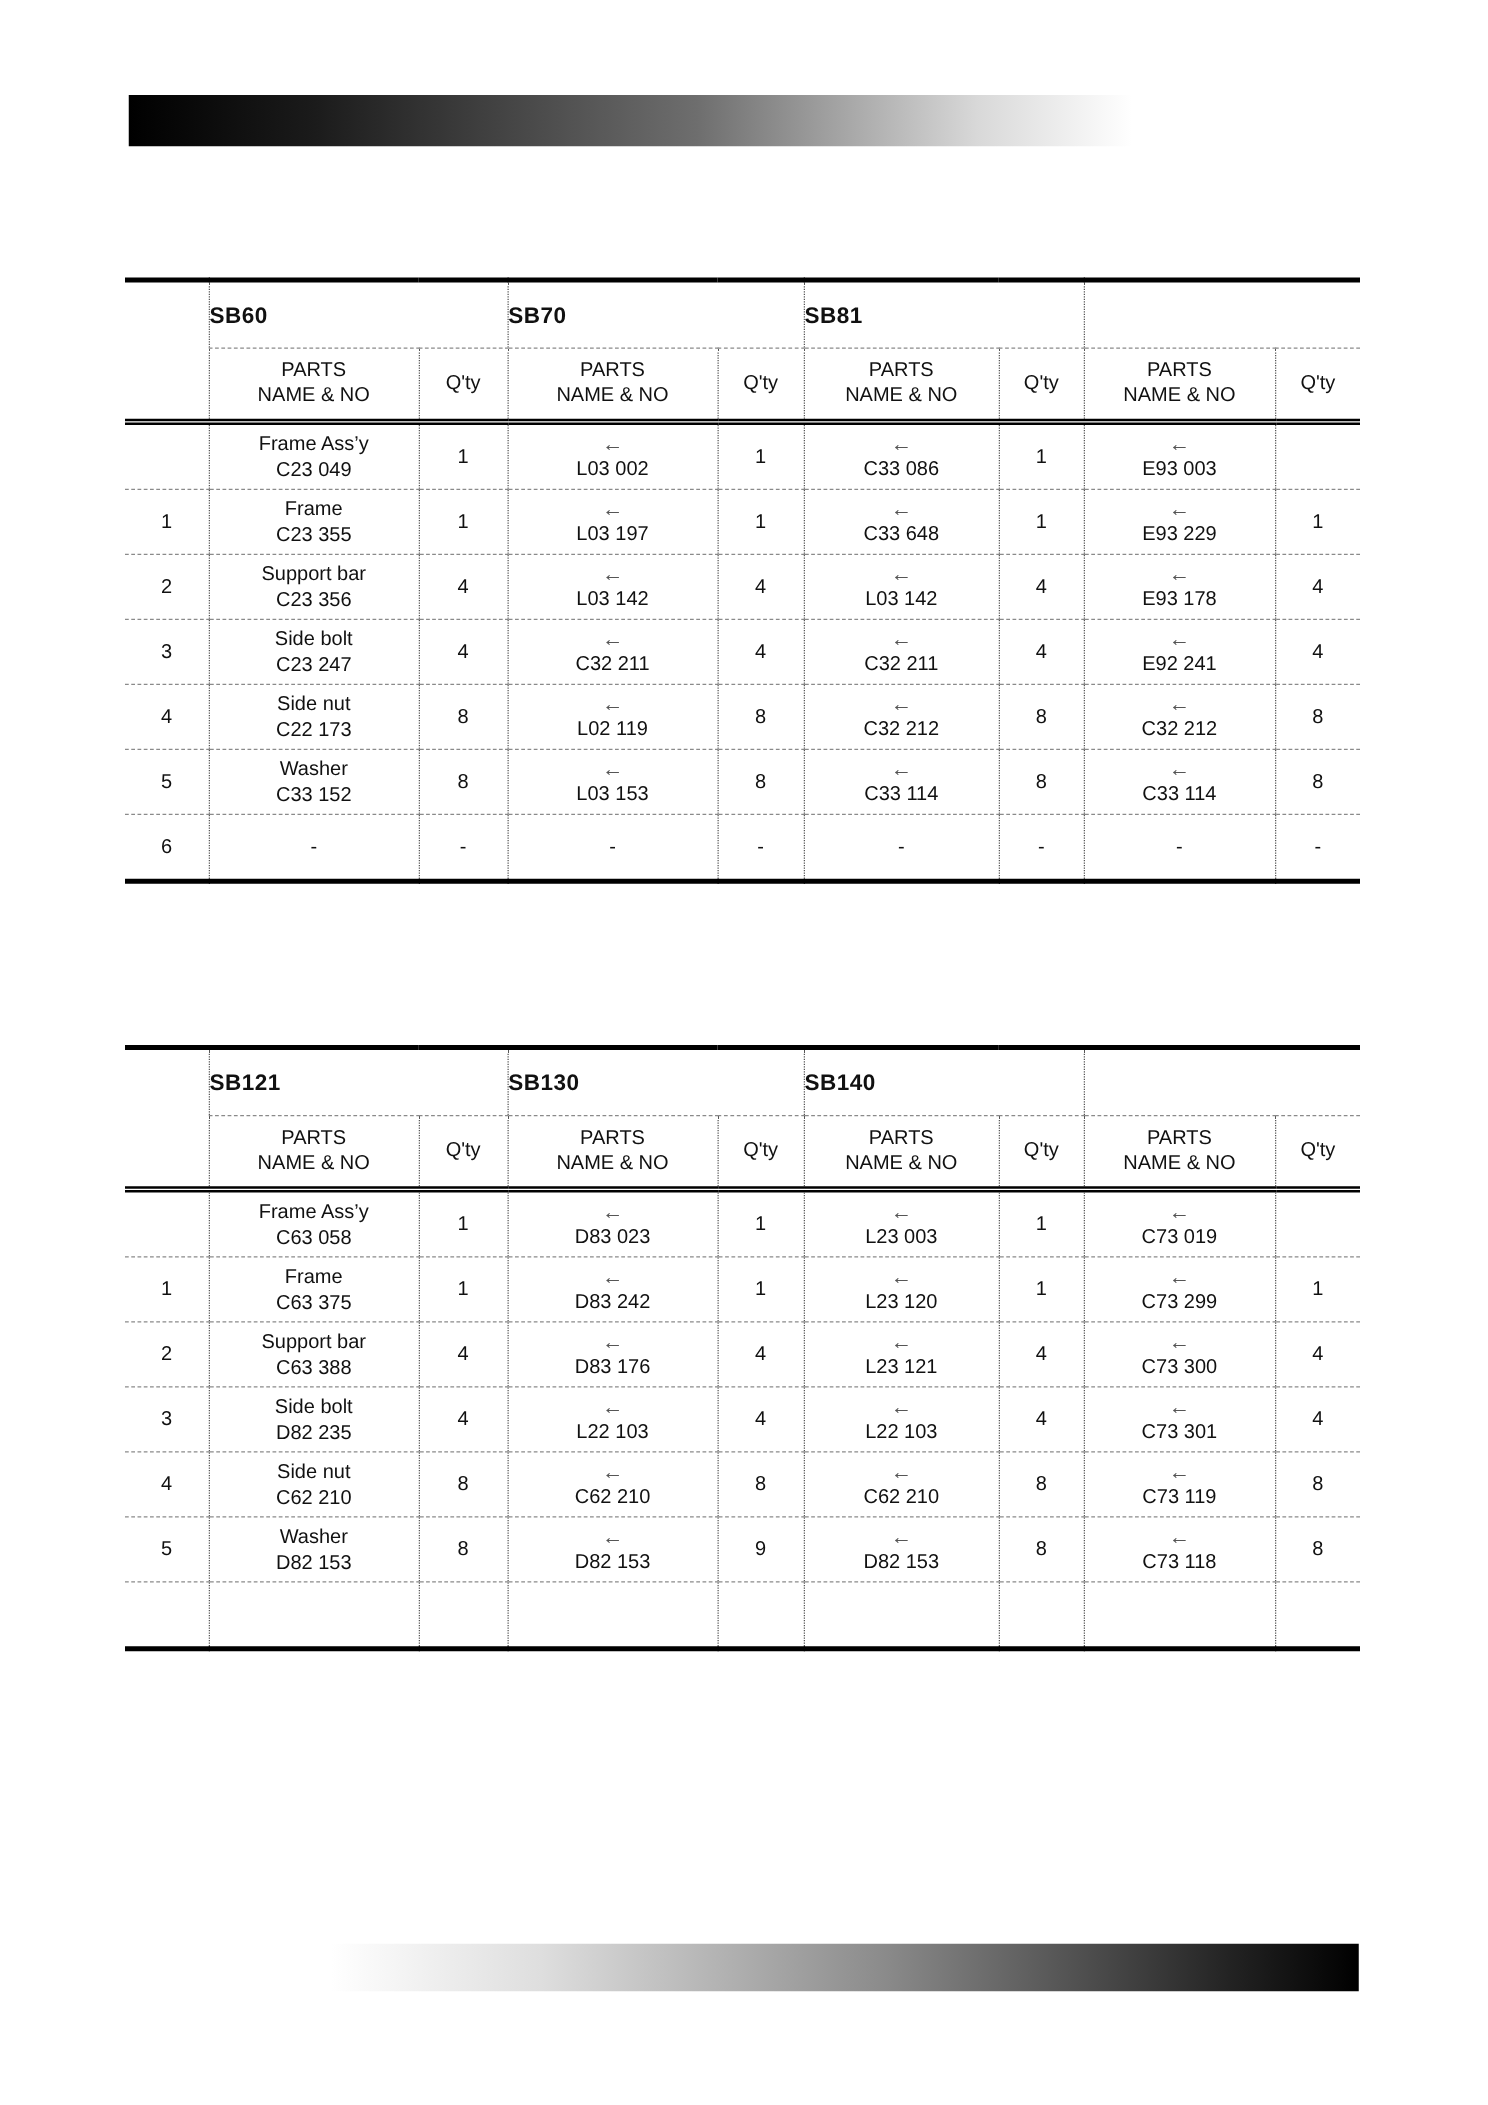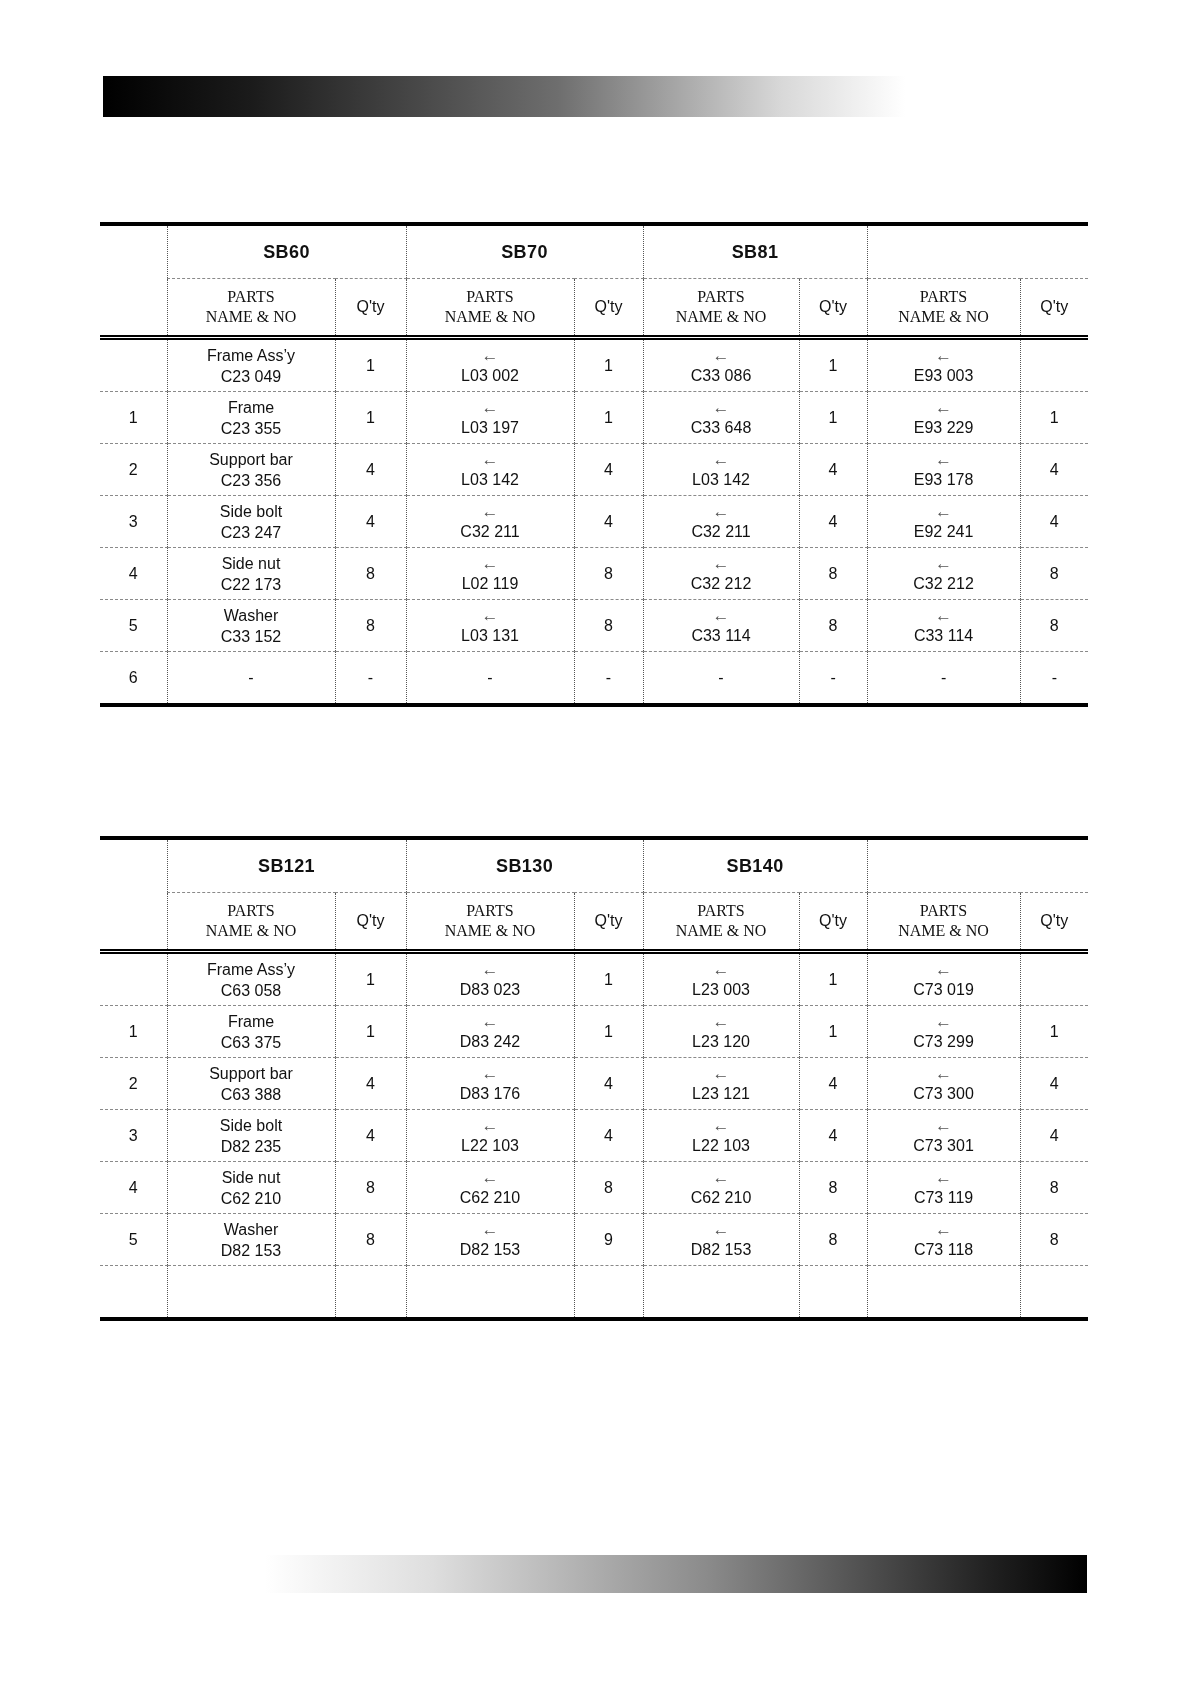--- a/index.html
+++ b/index.html
@@ -19,28 +19,28 @@
     border-collapse:collapse;table-layout:fixed;
     border-top:4px solid #000;border-bottom:4px solid #000;
   }
   #t1{top:222px;}
   #t2{top:836px;}
   table.pt td{padding:0;}
 
   .ih{border-bottom:5px double #000;}
   .g{
     height:52px;border-left:1px dotted #555;border-bottom:1px dashed #8a8a8a;
-    font-weight:bold;font-size:18px;text-align:center;vertical-align:middle;
+    font-weight:bold;font-size:18px;text-align:left;vertical-align:middle;
     letter-spacing:.4px;
   }
   .ph,.qh{
     height:56px;border-left:1px dotted #555;border-bottom:5px double #000;
     font-size:16px;text-align:center;vertical-align:middle;
   }
-  .ph span{display:block;line-height:20px;font-family:Liberation Serif, serif;}
+  .ph span{display:block;line-height:20px;}
   .dr td{
     height:51px;border-top:1px dashed #8a8a8a;
     font-size:16px;text-align:center;vertical-align:middle;
   }
   .dr td.p,.dr td.q{border-left:1px dotted #555;}
   .dr td.idx{border-left:none;}
   .n,.o{display:block;line-height:21px;}
   .arr{color:#555;font-size:17px;line-height:19px;}
 </style>
 </head>
@@ -209,21 +209,21 @@
       </tr>
       <tr class="dr">
         <td class="idx">5</td>
         <td class="p">
           <span class="n">Washer</span>
           <span class="o">C33 152</span>
         </td>
         <td class="q">8</td>
         <td class="p">
           <span class="n arr">←</span>
-          <span class="o">L03 131</span>
+          <span class="o">L03 153</span>
         </td>
         <td class="q">8</td>
         <td class="p">
           <span class="n arr">←</span>
           <span class="o">C33 114</span>
         </td>
         <td class="q">8</td>
         <td class="p">
           <span class="n arr">←</span>
           <span class="o">C33 114</span>

